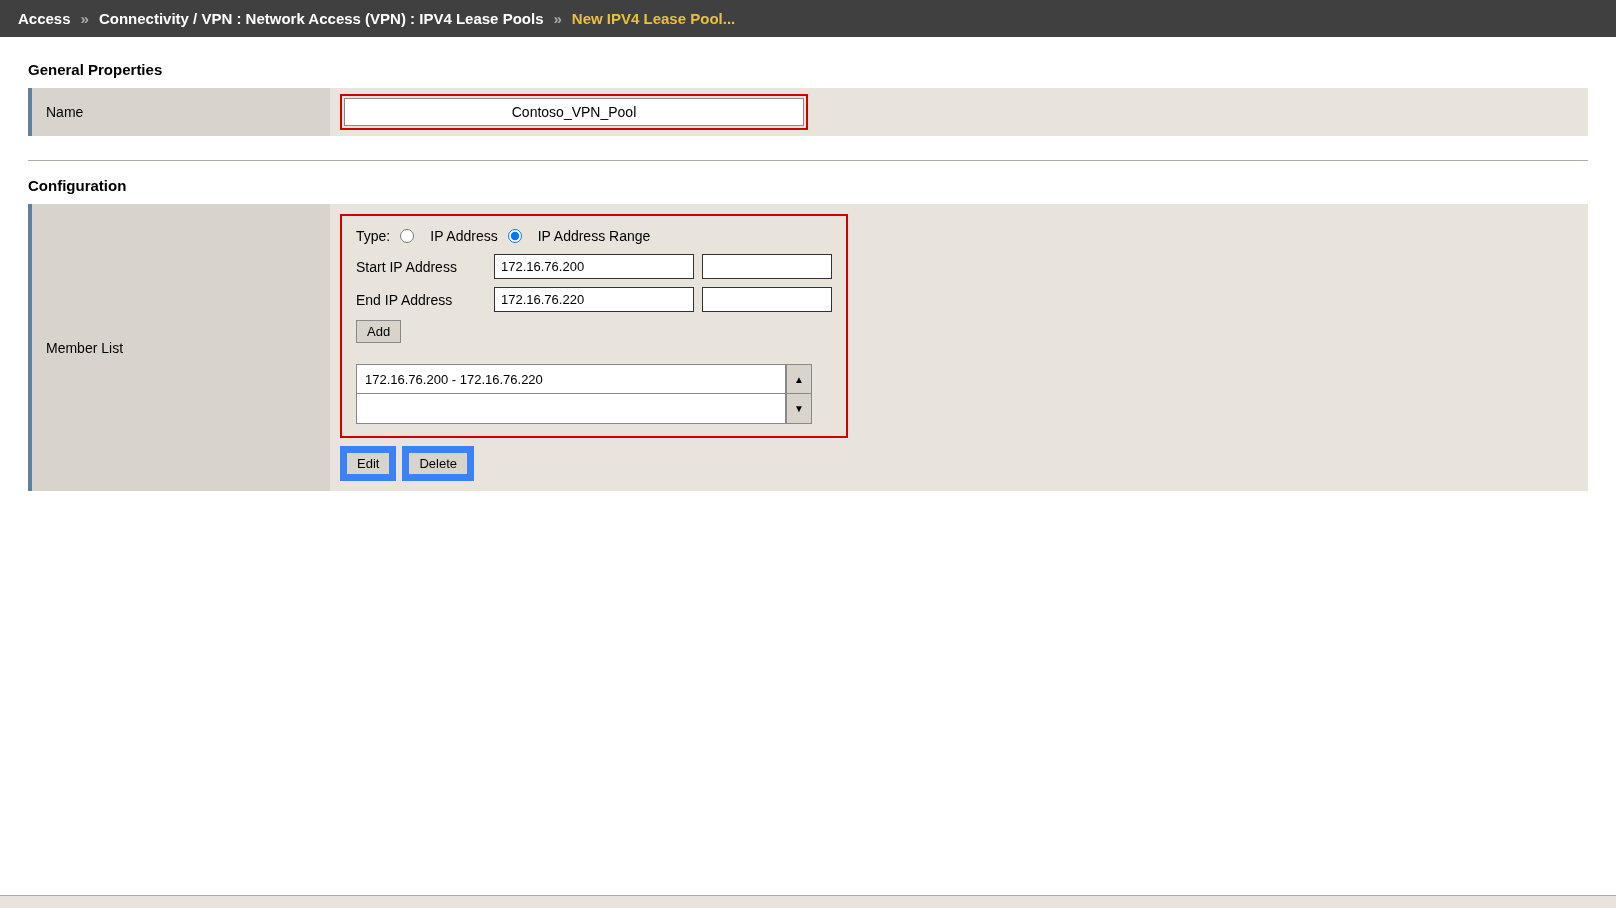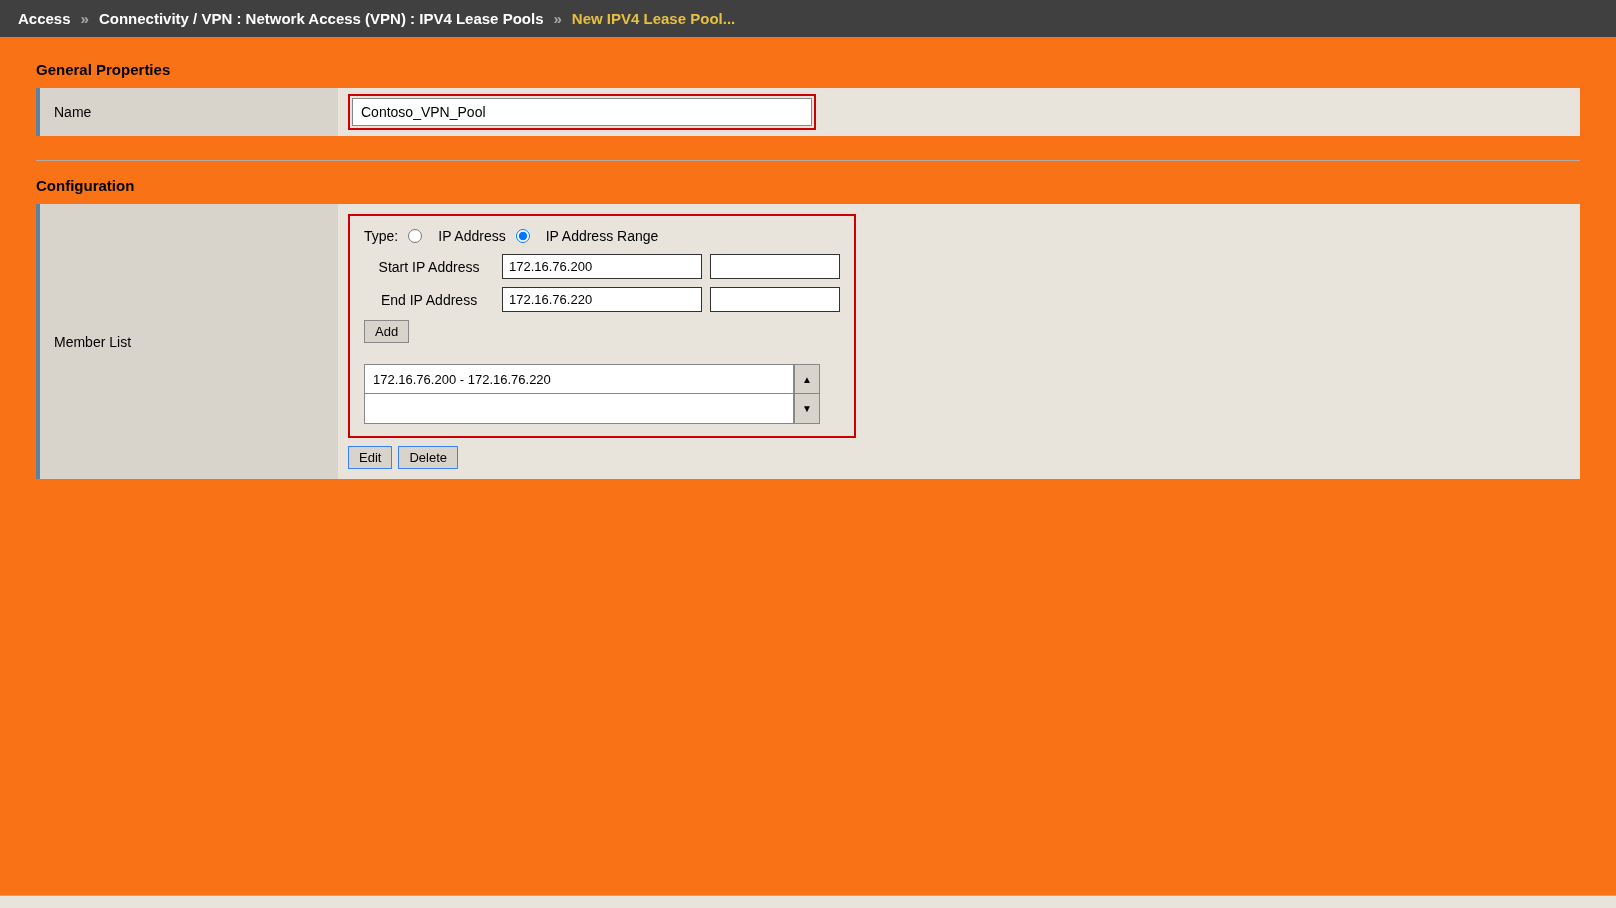--- a/index.html
+++ b/index.html
@@ -25,22 +25,22 @@
     .header-bar .breadcrumb-separator {
       color: #aaaaaa;
       margin: 0 4px;
     }
     .header-bar .breadcrumb-active {
       color: #e8c040;
     }
 
     
     .main-content {
-      background: #f97316;
-      padding: 24px 36px;
+      background: #ffffff;
+      padding: 24px 28px;
       min-height: calc(908px - 50px);
     }
 
     
     .section-title {
       font-size: 15px;
       font-weight: bold;
       color: #000000;
       margin-bottom: 10px;
     }
@@ -70,20 +70,21 @@
       border: 2px solid #cc0000;
       display: inline-block;
       padding: 2px;
     }
     .name-input {
       border: 1px solid #888;
       padding: 5px 8px;
       font-size: 14px;
       width: 460px;
       background: #ffffff;
+      text-align: center;
     }
 
     
     .config-table {
       width: 100%;
       border-collapse: collapse;
       margin-bottom: 24px;
     }
     .config-table td {
       padding: 10px 10px;
@@ -127,21 +128,21 @@
 
     
     .ip-row {
       display: flex;
       align-items: center;
       gap: 8px;
       margin-bottom: 8px;
     }
     .ip-row .ip-label {
       width: 130px;
-      text-align: center;
+      text-align: left;
     }
     .ip-input {
       border: 1px solid #333;
       padding: 4px 6px;
       font-size: 13px;
       width: 200px;
       background: #ffffff;
     }
     .ip-input-extra {
       border: 1px solid #333;
@@ -214,21 +215,21 @@
       border-top: none;
     }
 
     
     .edit-delete-row {
       display: flex;
       gap: 6px;
       margin-top: 8px;
     }
     .action-btn {
-      border: 1px solid #3b82f6;
+      border: 7px solid #3b82f6;
       background: #d8d4cc;
       padding: 3px 10px;
       font-size: 13px;
       cursor: pointer;
     }
 
     
     .row-separator {
       border: none;
       border-top: 1px solid #b0aca4;

